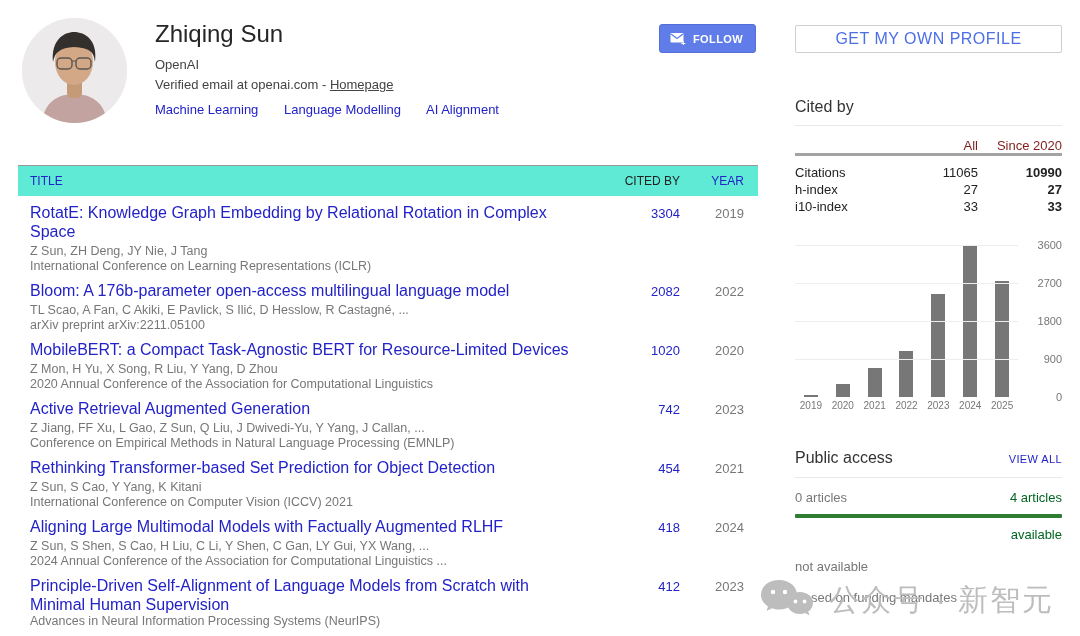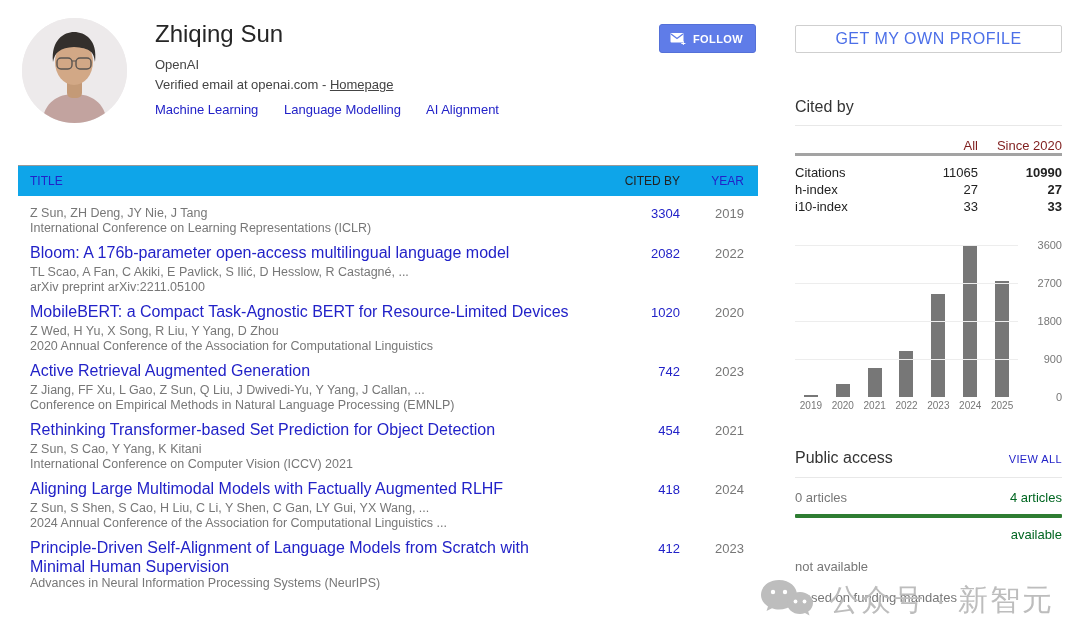--- a/index.html
+++ b/index.html
@@ -20,21 +20,21 @@
   .interests span{color:#2222c8;margin-right:22px;cursor:pointer;}
   .follow-btn{
     position:absolute;right:2px;top:6px;height:27px;padding:0 12px 0 10px;
     background:#5f7ce8;border:1px solid #5470d8;border-radius:3px;
     color:#fff;font-size:11px;font-weight:bold;letter-spacing:.4px;
     display:flex;align-items:center;gap:7px;cursor:pointer;
   }
   
   .pub-table{position:absolute;left:18px;top:165px;width:740px;}
   .pub-header{
-    display:flex;align-items:center;height:31px;background:#0ea5e9;
+    display:flex;align-items:center;height:31px;background:#5eead4;
     border-top:1px solid #999;padding-left:12px;box-sizing:border-box;
     font-size:12px;
   }
   .col-title{flex:1;min-width:0;}
   .col-cited{width:110px;text-align:right;flex:none;}
   .col-year{width:78px;text-align:right;padding-right:14px;box-sizing:border-box;flex:none;}
   .pub-header .col-title{color:#2222c8;cursor:pointer;}
   .pub-header .col-cited{color:#222;}
   .pub-header .col-year{color:#2222c8;cursor:pointer;}
   .pub-row{display:flex;margin-top:7px;padding-left:12px;box-sizing:border-box;}
@@ -127,41 +127,42 @@
 
 <div class="pub-table">
   <div class="pub-header">
     <div class="col-title">TITLE</div>
     <div class="col-cited">CITED BY</div>
     <div class="col-year">YEAR</div>
   </div>
   <div id="pub-rows">
   <div class="pub-row">
     <div class="col-title">
+      <div class="pub-title">RotatE: Knowledge Graph Embedding by Relational Rotation in Complex Space</div>
       <div class="pub-authors">Z Sun, ZH Deng, JY Nie, J Tang</div>
       <div class="pub-venue">International Conference on Learning Representations (ICLR)</div>
     </div>
     <div class="col-cited pub-cited">3304</div>
     <div class="col-year pub-year">2019</div>
   </div>
 
   <div class="pub-row">
     <div class="col-title">
       <div class="pub-title">Bloom: A 176b-parameter open-access multilingual language model</div>
       <div class="pub-authors">TL Scao, A Fan, C Akiki, E Pavlick, S Ilić, D Hesslow, R Castagné, ...</div>
       <div class="pub-venue">arXiv preprint arXiv:2211.05100</div>
     </div>
     <div class="col-cited pub-cited">2082</div>
     <div class="col-year pub-year">2022</div>
   </div>
 
   <div class="pub-row">
     <div class="col-title">
       <div class="pub-title">MobileBERT: a Compact Task-Agnostic BERT for Resource-Limited Devices</div>
-      <div class="pub-authors">Z Wed, H Yu, X Song, R Liu, Y Yang, D Zhou</div>
+      <div class="pub-authors">Z Mon, H Yu, X Song, R Liu, Y Yang, D Zhou</div>
       <div class="pub-venue">2020 Annual Conference of the Association for Computational Linguistics</div>
     </div>
     <div class="col-cited pub-cited">1020</div>
     <div class="col-year pub-year">2020</div>
   </div>
 
   <div class="pub-row">
     <div class="col-title">
       <div class="pub-title">Active Retrieval Augmented Generation</div>
       <div class="pub-authors">Z Jiang, FF Xu, L Gao, Z Sun, Q Liu, J Dwivedi-Yu, Y Yang, J Callan, ...</div>

